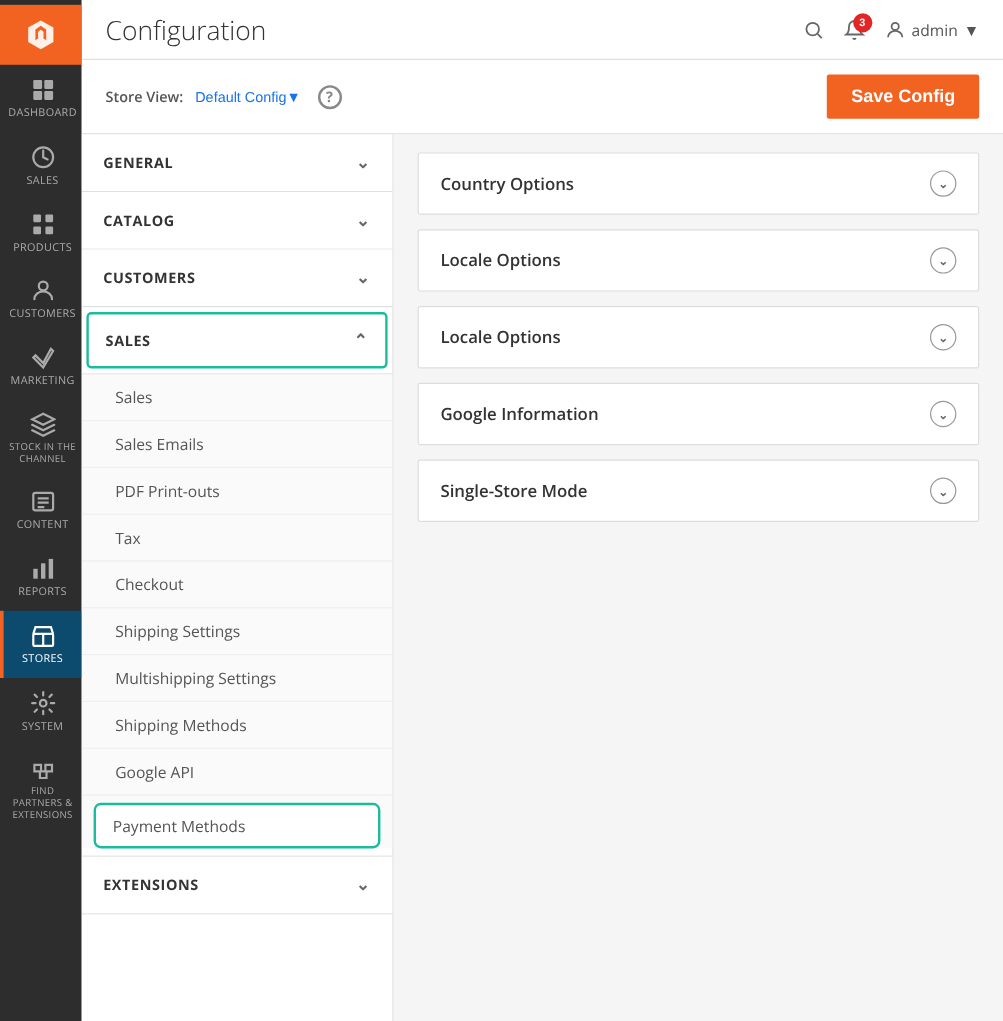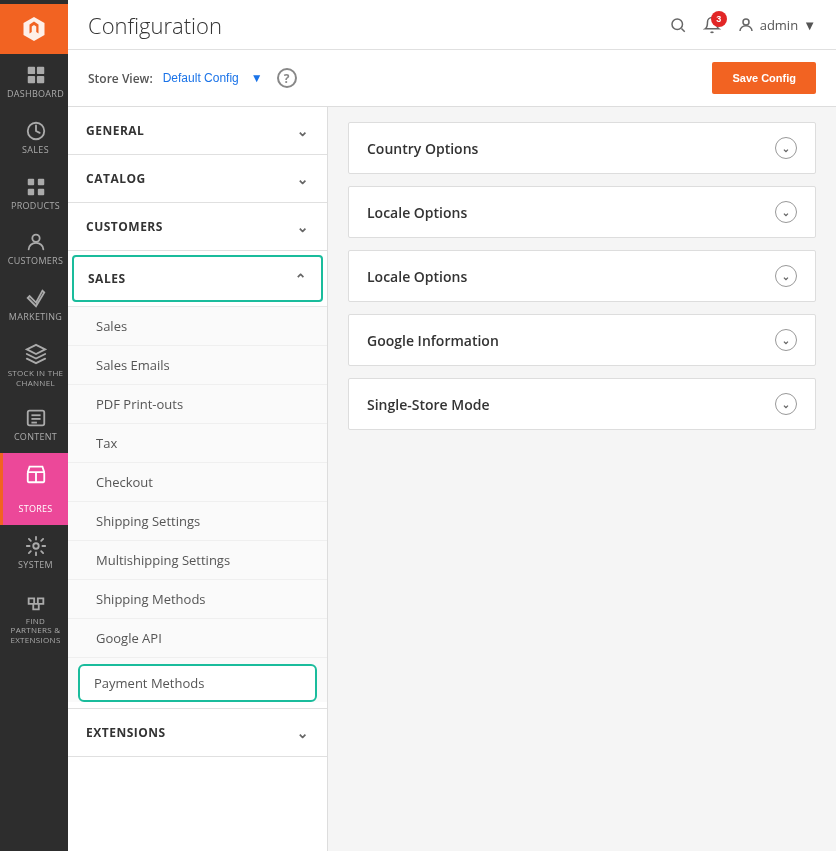--- a/index.html
+++ b/index.html
@@ -36,21 +36,21 @@
       flex-direction: column;
       align-items: center;
       padding: 10px 4px;
       cursor: pointer;
       color: #aaa;
       font-size: 10px;
       text-align: center;
       border-left: 3px solid transparent;
       transition: background 0.2s;
     }
-    .nav-item.active { background: #ec4899; color: #fff; border-left-color: #f26322; gap: 16px; }
+    .nav-item.active { background: #0c4a6e; color: #fff; border-left-color: #f26322; }
     .nav-item .nav-icon { width: 22px; height: 22px; margin-bottom: 3px; fill: currentColor; display: flex; align-items: center; justify-content: center; }
     .nav-item .nav-label { font-size: 9px; text-transform: uppercase; letter-spacing: 0.3px; line-height: 1.2; }
 
     
     .main-content {
       flex: 1;
       display: flex;
       flex-direction: column;
       overflow: hidden;
     }
@@ -121,21 +121,21 @@
       gap: 10px;
     }
     .store-view-label {
       font-size: 12px;
       color: #555;
       font-weight: 600;
     }
     .store-view-select {
       display: flex;
       align-items: center;
-      gap: 12px;
+      gap: 0;
       cursor: pointer;
       color: #1a73e8;
       font-size: 12px;
       border: none;
       background: none;
     }
     .help-icon {
       width: 20px;
       height: 20px;
       border-radius: 50%;
@@ -148,21 +148,21 @@
       font-weight: bold;
       cursor: pointer;
       margin-left: 4px;
     }
     .save-config-btn {
       margin-left: auto;
       background: #f26322;
       color: #fff;
       border: none;
       padding: 10px 20px;
-      font-size: 11px;
+      font-size: 15px;
       font-weight: 600;
       cursor: pointer;
       border-radius: 2px;
     }
 
     
     .content-area {
       display: flex;
       flex: 1;
       overflow: hidden;
@@ -346,20 +346,30 @@
       <svg class="icon-svg" viewBox="0 0 24 24">
           <rect x="3" y="4" width="18" height="16" rx="2" fill="none" stroke="currentColor" stroke-width="2"></rect>
           <line x1="7" y1="9" x2="17" y2="9" stroke="currentColor" stroke-width="2"></line>
           <line x1="7" y1="13" x2="17" y2="13" stroke="currentColor" stroke-width="2"></line>
           <line x1="7" y1="17" x2="13" y2="17" stroke="currentColor" stroke-width="2"></line>
         </svg>
     </div>
     <span class="nav-label">CONTENT</span>
   </div>
 
+  <div class="nav-item">
+    <div class="nav-icon">
+      <svg class="icon-svg" viewBox="0 0 24 24">
+          <rect x="3" y="12" width="4" height="9"></rect>
+          <rect x="10" y="7" width="4" height="14"></rect>
+          <rect x="17" y="3" width="4" height="18"></rect>
+        </svg>
+    </div>
+    <span class="nav-label">REPORTS</span>
+  </div>
 
   <div class="nav-item active">
     <div class="nav-icon">
       <svg class="icon-svg" viewBox="0 0 24 24">
           <rect x="3" y="10" width="18" height="11" rx="1" fill="none" stroke="currentColor" stroke-width="2"></rect>
           <path d="M3 10l2-6h14l2 6" fill="none" stroke="currentColor" stroke-width="2"></path>
           <line x1="12" y1="10" x2="12" y2="21" stroke="currentColor" stroke-width="2"></line>
         </svg>
     </div>
     <span class="nav-label">STORES</span>

